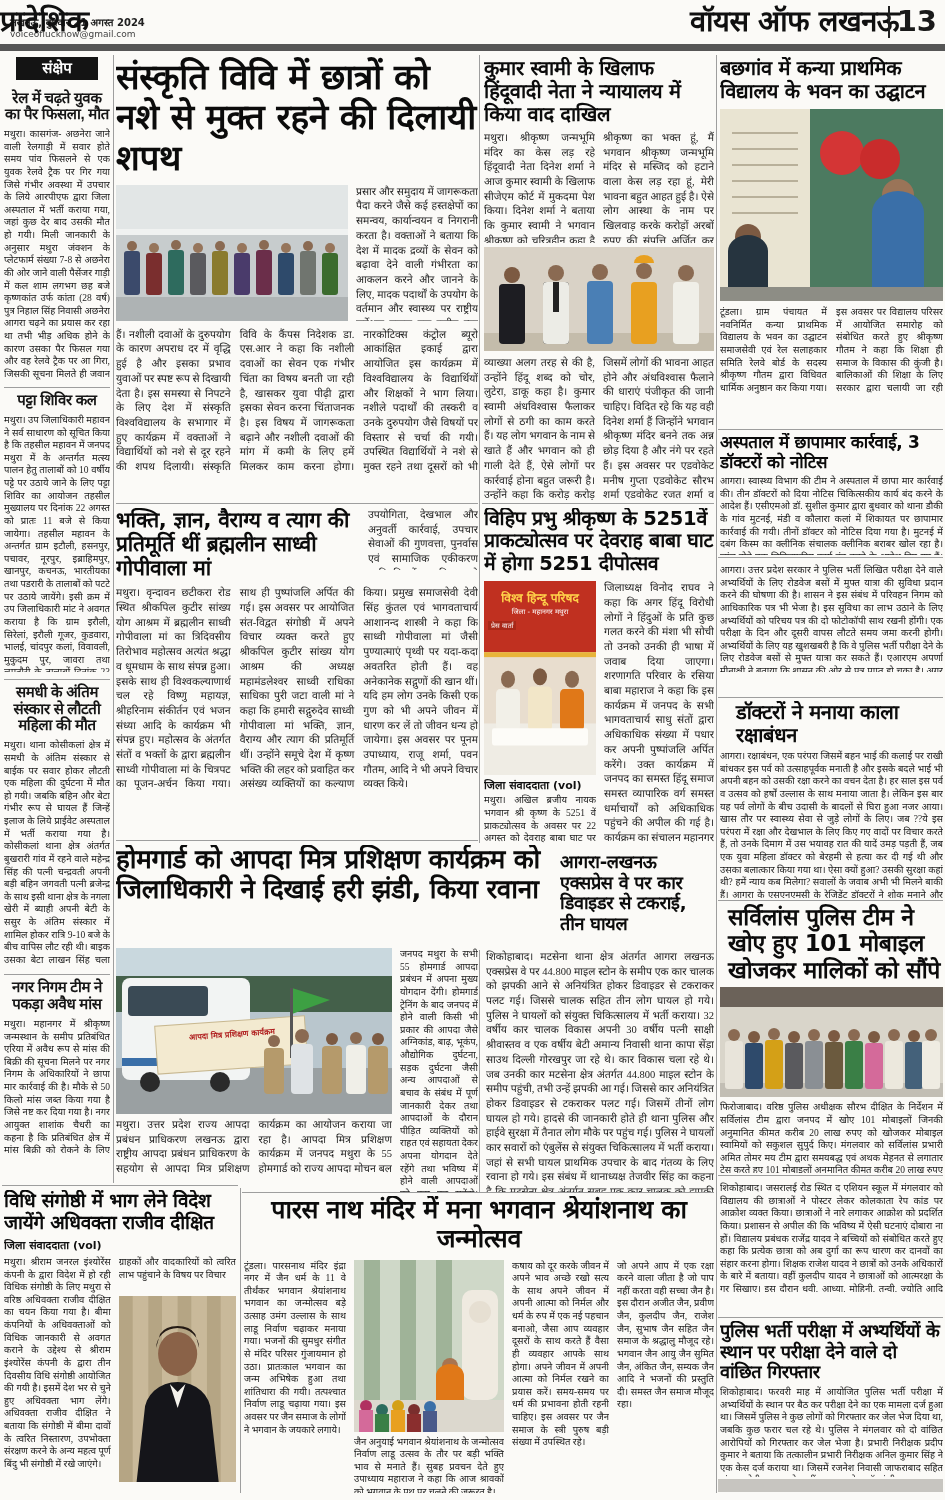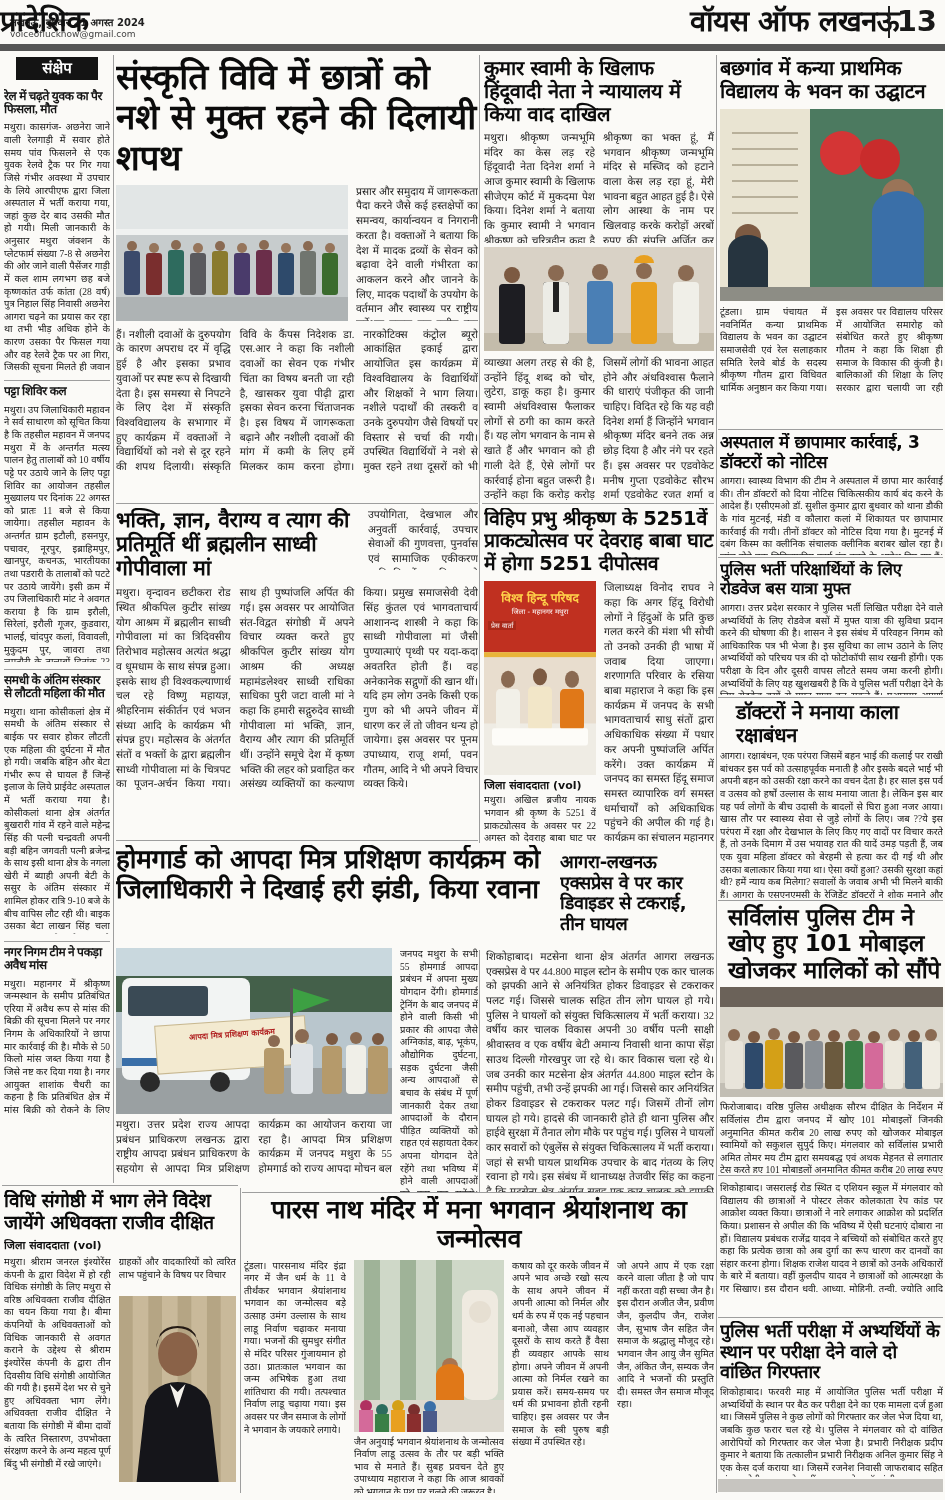--- a/index.html
+++ b/index.html
@@ -25,21 +25,21 @@
   .cols3{column-count:3;column-gap:9px;}
   .reporter{font:bold 11px/1.2 "DejaVu Sans",sans-serif;color:#111;}
   .photo{position:relative;overflow:hidden;background:#cfcdc6;}
   .photo svg{display:block;width:100%;height:100%;}
   .ph-cap{position:absolute;font-family:"DejaVu Sans",sans-serif;}
   
   .brief-box{width:82px;margin:0 auto 6px auto;background:#141414;color:#fff;text-align:center;
              font:bold 15px/1.5 "DejaVu Sans",sans-serif;}
   .brief-art{border-bottom:1px solid #9e9e9e;padding:4px 0 7px 0;}
   .brief-art:last-child{border-bottom:none;}
-  .brief-hl{font-family:Liberation Serif, serif;font-weight:700;font-size:12px;line-height:1.12;letter-spacing:-0.3px;margin:0 0 5px 0;}
+  .brief-hl{font-family:Liberation Sans, sans-serif;font-weight:700;font-size:15px;line-height:1.12;letter-spacing:-0.3px;margin:0 0 5px 0;text-align:center;}
   .gray-strip{position:absolute;background:#c7c5c0;}
 </style>
 </head>
 <body>
 
 <div class="sheet">
 
   <div class="hdr-date">लखनऊ, बुधवार 21 अगस्त 2024</div>
   <div class="hdr-mail">voiceoflucknow@gmail.com</div>
   <div class="hdr-section">प्रादेशिक</div>
@@ -314,21 +314,20 @@
     </div>
     <div class="bd sm cols2" style="height:100px;margin-top:5px;">टूंडला। ग्राम पंचायत में नवनिर्मित कन्या प्राथमिक विद्यालय के भवन का उद्घाटन समाजसेवी एवं रेल सलाहकार समिति रेलवे बोर्ड के सदस्य श्रीकृष्ण गौतम द्वारा विधिवत धार्मिक अनुष्ठान कर किया गया। इस अवसर पर विद्यालय परिसर में आयोजित समारोह को संबोधित करते हुए श्रीकृष्ण गौतम ने कहा कि शिक्षा ही समाज के विकास की कुंजी है। बालिकाओं की शिक्षा के लिए सरकार द्वारा चलायी जा रही योजनाओं का लाभ उठाने का आह्वान किया। इस दौरान ग्राम प्रधान एवं विद्यालय स्टाफ ने अतिथियों का माल्यार्पण कर स्वागत किया। इस अवसर पर खंड शिक्षा अधिकारी, ग्रामवासी, अभिभावक एवं बड़ी संख्या में छात्राएं उपस्थित रहीं। कार्यक्रम के समापन पर बच्चों को मिष्ठान वितरित किया गया तथा अजय गुप्ता आदि गणमान्य लोग विशेष रूप से उपस्थित रहे।</div>
   </div>
 
   <div class="block" style="left:720px;top:433px;width:223px;height:122px;">
     <div class="hl" style="font-size:17px;">अस्पताल में छापामार कार्रवाई, 3 डॉक्टरों को नोटिस</div>
     <div class="bd sm" style="height:96px;margin-top:3px;">आगरा। स्वास्थ्य विभाग की टीम ने अस्पताल में छापा मार कार्रवाई की। तीन डॉक्टरों को दिया नोटिस चिकित्सकीय कार्य बंद करने के आदेश हैं। एसीएमओ डॉ. सुशील कुमार द्वारा बुधवार को थाना डौकी के गांव मुटनई, मंडी व कौलारा कलां में शिकायत पर छापामार कार्रवाई की गयी। तीनों डॉक्टर को नोटिस दिया गया है। मुटनई में दबंग किस्म का क्लीनिक संचालक क्लीनिक बराबर खोल रहा है। जांच होने तक चिकित्सकीय कार्य बंद करने के आदेश दिए गए हैं। आपको बताते चलें गांव मुटनई में दबंग किस्म का क्लीनिक संचालक बराबर क्लिनिक खोला जा रहा है। एसीएमओ डा. सुशील कुमार ने बताया कि शिकायत प्राप्त हुई थी। उसके आधार पर तीनों गांवों में तीनों चिकित्सकों को नोटिस दिया गया है। मरीज देखने को लेकर प्रतिबंध लगा दिया है। सभी से कागजात मांगे गए हैं। कागज ना दिखाने पर आगे की कार्रवाई की जाएगी।</div>
   </div>
 
   <div class="block" style="left:720px;top:561px;width:223px;height:134px;">
-    <div class="hl" style="font-size:16.5px;">पुलिस भर्ती परिक्षार्थियों के लिए रोडवेज बस यात्रा मुफ्त</div>
     <div class="bd sm" style="height:108px;margin-top:3px;">आगरा। उत्तर प्रदेश सरकार ने पुलिस भर्ती लिखित परीक्षा देने वाले अभ्यर्थियों के लिए रोडवेज बसों में मुफ्त यात्रा की सुविधा प्रदान करने की घोषणा की है। शासन ने इस संबंध में परिवहन निगम को आधिकारिक पत्र भी भेजा है। इस सुविधा का लाभ उठाने के लिए अभ्यर्थियों को परिचय पत्र की दो फोटोकॉपी साथ रखनी होंगी। एक परीक्षा के दिन और दूसरी वापस लौटते समय जमा करनी होगी। अभ्यर्थियों के लिए यह खुशखबरी है कि वे पुलिस भर्ती परीक्षा देने के लिए रोडवेज बसों से मुफ्त यात्रा कर सकते हैं। एआरएम अपर्णा मीनाक्षी ने बताया कि शासन की ओर से पत्र प्राप्त हो चुका है। अगर कोई अभ्यर्थी परीक्षा देने के लिए रोडवेज बस का उपयोग करता है, तो उसे दो फोटोकॉपी परिचय पत्र की जरूरत होगी। एक परीक्षा के लिए जाते समय और एक वापस आते समय।</div>
   </div>
 
   <div class="block" style="left:720px;top:701px;width:223px;height:197px;">
     <div class="hl" style="font-size:20px;margin-left:16px;">डॉक्टरों ने मनाया काला रक्षाबंधन</div>
     <div class="bd sm" style="height:168px;margin-top:3px;">आगरा। रक्षाबंधन, एक परंपरा जिसमें बहन भाई की कलाई पर राखी बांधकर इस पर्व को उत्साहपूर्वक मनाती है और इसके बदले भाई भी अपनी बहन को उसकी रक्षा करने का वचन देता है। हर साल इस पर्व व उत्सव को हर्षों उल्लास के साथ मनाया जाता है। लेकिन इस बार यह पर्व लोगों के बीच उदासी के बादलों से घिरा हुआ नजर आया। खास तौर पर स्वास्थ्य सेवा से जुड़े लोगों के लिए। जब ??ये इस परंपरा में रक्षा और देखभाल के लिए किए गए वादों पर विचार करते हैं, तो उनके दिमाग में उस भयावह रात की यादें उमड़ पड़ती हैं, जब एक युवा महिला डॉक्टर को बेरहमी से हत्या कर दी गई थी और उसका बलात्कार किया गया था। ऐसा क्यों हुआ? उसकी सुरक्षा कहां थी? हमें न्याय कब मिलेगा? सवालों के जवाब अभी भी मिलने बाकी हैं। आगरा के एसएनएमसी के रेजिडेंट डॉक्टरों ने शोक मनाने और अपनी निराशा दिखाने के लिए काला रक्षाबंधन मनाने का फैसला किया। पारंपरिक राखी के बजाय, अपना दुख दिखाने के लिए उनकी कलाई पर एक काली पट्टी बांधी गई। यह एक ऐसा समय फिर आएगा जब हम सभी इस परंपरा को एक बार फिर खुशी के साथ मना सकेंगे, इस बात का भरोसा रखते हुए कि सिस्टम बदलाव लाएगा - हमारी बहनों, हमारे डॉक्टरों, हमारी मानवता की सुरक्षा।</div>
   </div>
 
   <div class="block" style="left:720px;top:904px;width:223px;height:269px;">
     <div class="hl" style="font-size:23px;margin-left:8px;">सर्विलांस पुलिस टीम ने खोए हुए 101 मोबाइल खोजकर मालिकों को सौंपे</div>

